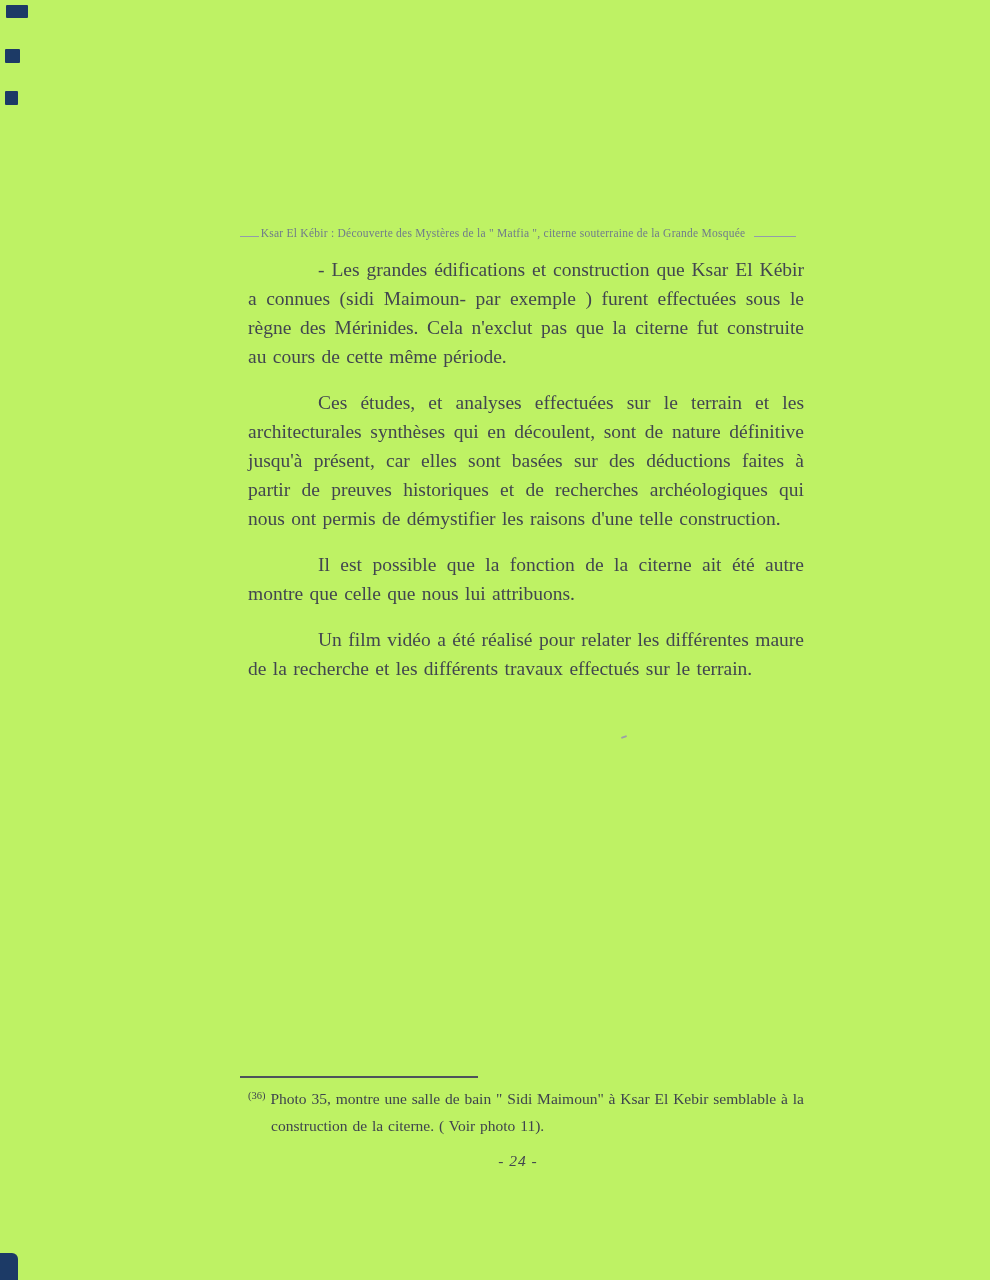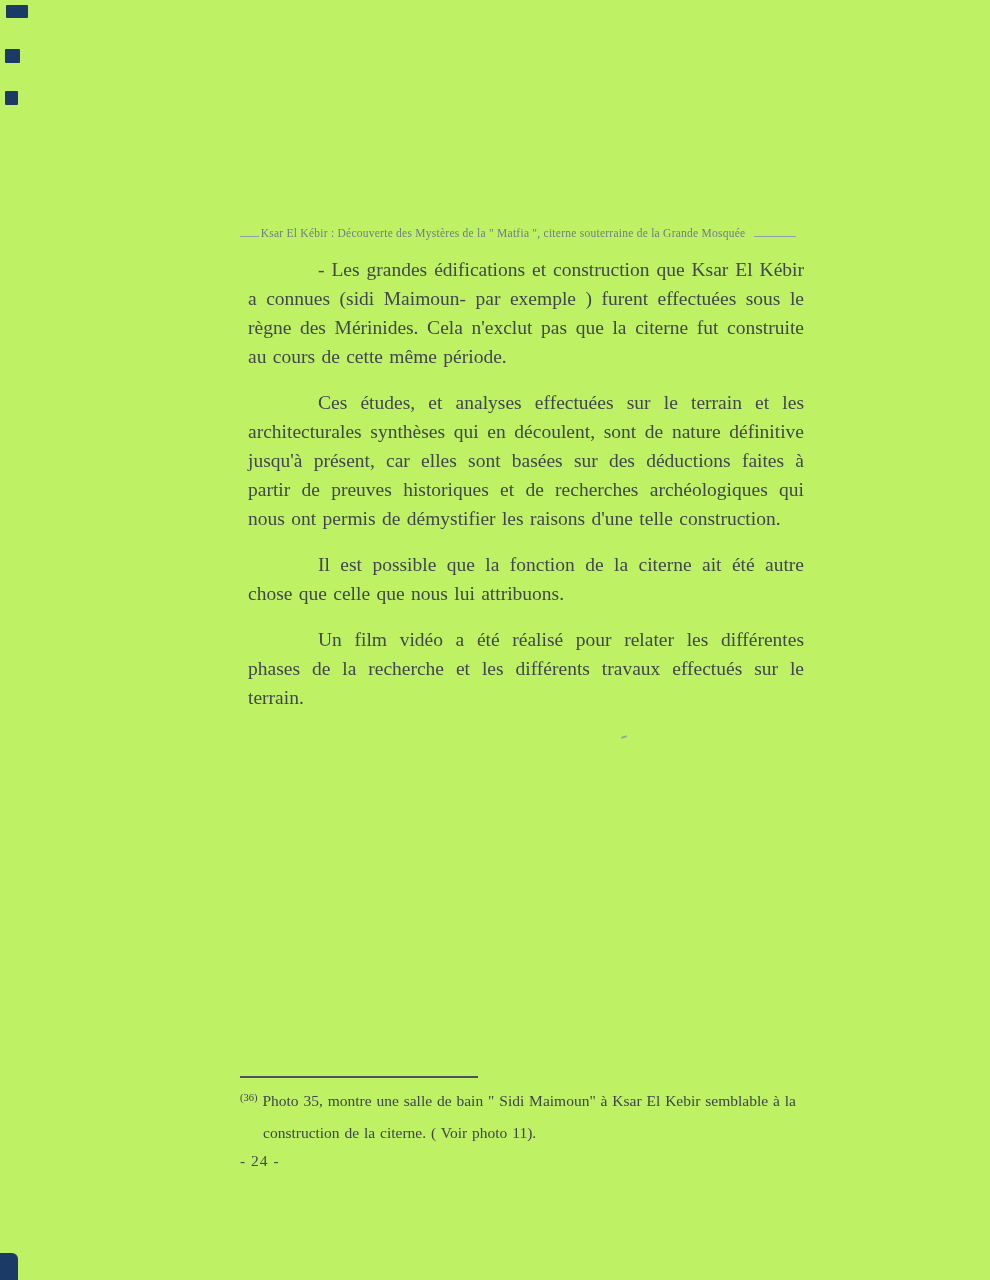--- a/index.html
+++ b/index.html
@@ -60,38 +60,39 @@
 
   
   .footnote-divider {
     position: absolute;
     left: 240px; top: 1076px;
     width: 238px; height: 2px;
     background: #4d525b;
   }
   .footnote {
     position: absolute;
-    left: 240px; top: 1086px; width: 560px;
+    left: 248px; top: 1086px; width: 560px;
     font-size: 15.5px;
-    line-height: 30px;
+    line-height: 25px;
     color: #3f444d;
     padding-left: 23px;
     text-indent: -23px;
     word-spacing: 1px;
   }
   .footnote .sup-ref { font-size: 10.5px; top: -5px; }
 
   
   .page-number {
     position: absolute;
     left: 240px; top: 1152px; width: 556px;
-    text-align: left;
+    text-align: center;
     font-size: 15.5px;
     letter-spacing: 1px;
     color: #42464f;
+    font-style: italic;
   }
 </style>
 </head>
 <body>
 
 <div class="page">
 
   <div class="scan-mark mark-1"></div>
   <div class="scan-mark mark-2"></div>
   <div class="scan-mark mark-3"></div>
@@ -99,22 +100,22 @@
 
   <div class="running-header">
     <span class="header-rule header-rule-left"></span>
     <span>Ksar El Kébir : Découverte des Mystères de la " Matfia ", citerne souterraine de la Grande  Mosquée</span>
     <span class="header-rule header-rule-right"></span>
   </div>
 
   <div class="body-column">
     <p class="para">- Les grandes édifications et construction que Ksar El Kébir a  connues (sidi Maimoun- par exemple ) furent effectuées sous le règne des Mérinides. Cela n'exclut pas que la citerne fut construite au cours de cette même période.</p>
     <p class="para">Ces études, et  analyses effectuées sur le terrain et les architecturales synthèses qui en découlent, sont de nature définitive jusqu'à présent, car elles sont basées sur des déductions faites à partir de preuves historiques et de recherches archéologiques qui nous ont permis de démystifier les raisons d'une telle construction.</p>
-    <p class="para">Il est possible que la fonction de la citerne ait été autre chose que  celle que nous lui attribuons.</p>
-    <p class="para">Un film vidéo a été réalisé pour relater les différentes phases de la recherche et les différents travaux effectués sur le terrain.</p>
+    <p class="para">Il est possible que la fonction de la citerne ait été autre montre que  celle que nous lui attribuons.</p>
+    <p class="para">Un film vidéo a été réalisé pour relater les différentes maure de la recherche et les différents travaux effectués sur le terrain.</p>
   </div>
 
   <div class="scan-speck"></div>
 
   <div class="footnote-divider"></div>
 
   <div class="footnote"><span class="sup-ref">(36)</span><span> Photo 35, montre une salle de bain " Sidi Maimoun" à Ksar El Kebir semblable à la construction  de la citerne. ( Voir photo 11).</span></div>
 
   <div class="page-number">- 24 -</div>
 

